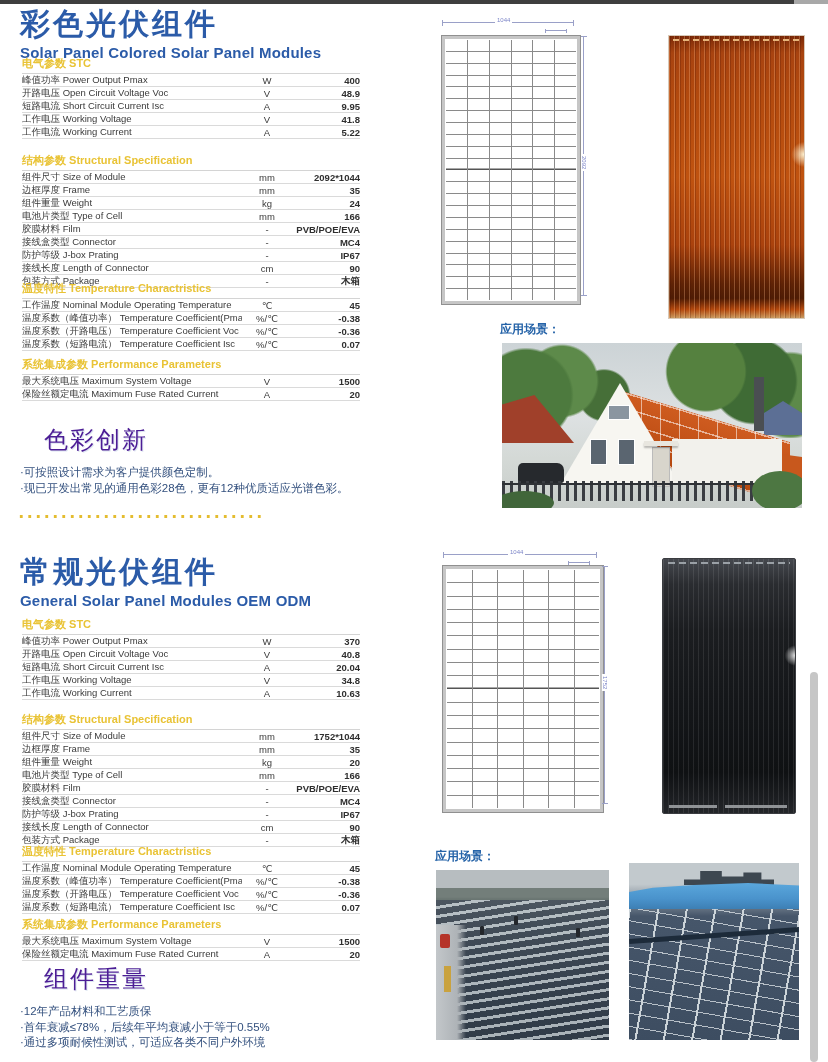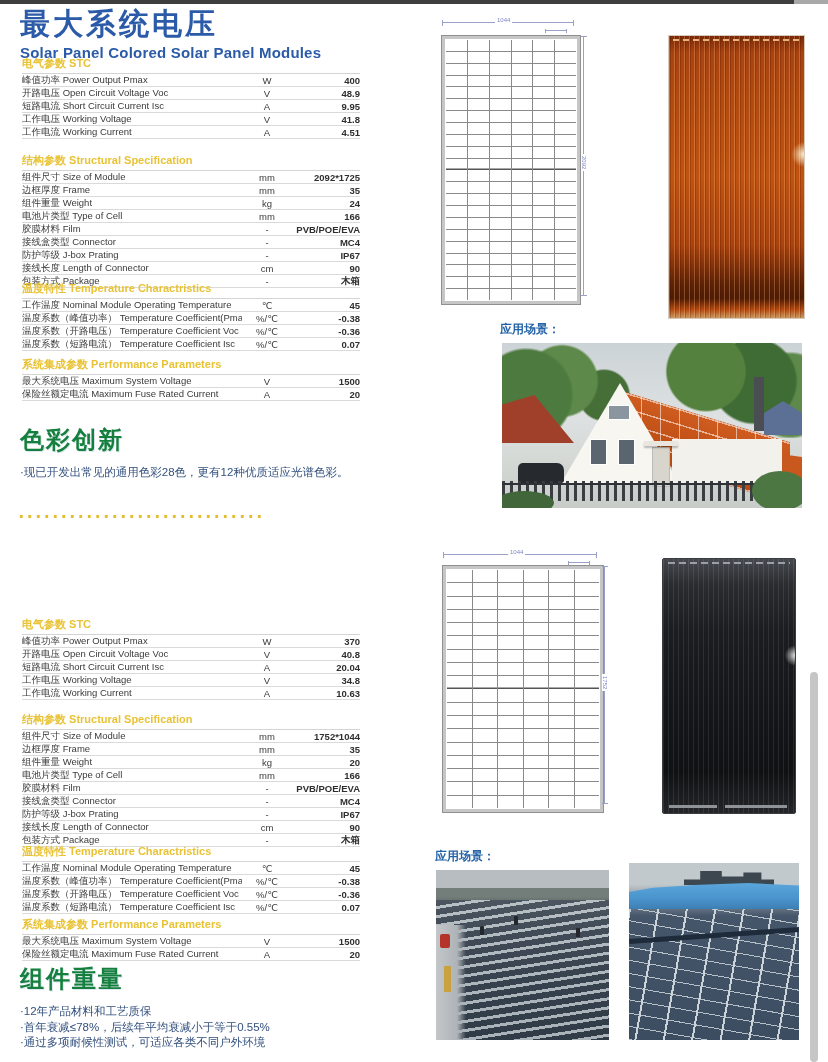--- a/index.html
+++ b/index.html
@@ -19,22 +19,22 @@
   .spec-table{position:absolute;left:22px;width:338px;}
   .spec-header{color:#e9c335;font-size:11px;font-weight:bold;padding-bottom:2px;border-bottom:1px solid #d4d4d4;}
   .t-row{display:flex;align-items:center;height:12px;border-bottom:1px solid #dadada;
          font-size:9.5px;color:#3a3a3a;}
   .t-label{flex:1;white-space:nowrap;overflow:hidden;}
   .t-unit{width:50px;text-align:center;}
   .t-value{width:68px;text-align:right;font-weight:bold;color:#2f2f2f;}
 
   
   .feature{position:absolute;left:20px;width:400px;}
-  .feature-title{color:#15803d;font-size:24px;font-weight:bold;letter-spacing:2px;
-                 text-shadow:1px 1px 0 #dfe7f2;}
+  .feature-title{color:#4c1d95;font-size:24px;font-weight:normal;letter-spacing:2px;
+                 text-shadow:1px 1px 0 #dfe7f2;margin-left:24px;}
   .bullets{margin-top:9px;}
   .bullet{font-size:11.5px;color:#33507e;line-height:15.5px;white-space:nowrap;}
   .dotted-sep{position:absolute;left:17px;top:514px;width:246px;height:5px;
               background-image:radial-gradient(circle,#e4bc2f 1.6px,rgba(0,0,0,0) 1.8px);
               background-size:8.5px 5px;background-repeat:repeat-x;}
 
   
   .drawing{position:absolute;}
   .panel-frame{position:absolute;background:#fff;border:3px solid #c6c6c6;outline:1px solid #909090;padding:1px;}
   .cells{width:100%;height:100%;display:grid;background:#8a8a8a;gap:1px;}
@@ -145,21 +145,21 @@
   .scrollbar-thumb{position:absolute;left:810px;top:672px;width:8px;height:390px;background:#c6c6c6;border-radius:4px;}
 </style>
 </head>
 <body>
 
 <div id="page">
   <div class="top-bar"></div>
   <div class="top-bar-end"></div>
 
   <div class="sec-titles" style="top:8px">
-    <div class="title-zh">最大系统电压</div>
+    <div class="title-zh">彩色光伏组件</div>
     <div class="title-en">Solar Panel Colored Solar Panel Modules</div>
   </div>
 
   <div class="spec-table" style="top:56px">
     <div class="spec-header">电气参数 STC</div>
     <div>
         <div class="t-row">
           <span class="t-label">峰值功率 Power Output Pmax</span>
           <span class="t-unit">W</span>
           <span class="t-value">400</span>
@@ -175,31 +175,31 @@
           <span class="t-value">9.95</span>
         </div>
         <div class="t-row">
           <span class="t-label">工作电压 Working Voltage</span>
           <span class="t-unit">V</span>
           <span class="t-value">41.8</span>
         </div>
         <div class="t-row">
           <span class="t-label">工作电流 Working Current</span>
           <span class="t-unit">A</span>
-          <span class="t-value">4.51</span>
+          <span class="t-value">5.22</span>
         </div>
       </div>
   </div>
   <div class="spec-table" style="top:153px">
     <div class="spec-header">结构参数 Structural Specification</div>
     <div>
         <div class="t-row">
           <span class="t-label">组件尺寸 Size of Module</span>
           <span class="t-unit">mm</span>
-          <span class="t-value">2092*1725</span>
+          <span class="t-value">2092*1044</span>
         </div>
         <div class="t-row">
           <span class="t-label">边框厚度 Frame</span>
           <span class="t-unit">mm</span>
           <span class="t-value">35</span>
         </div>
         <div class="t-row">
           <span class="t-label">组件重量 Weight</span>
           <span class="t-unit">kg</span>
           <span class="t-value">24</span>
@@ -444,25 +444,30 @@
     <div class="car"></div>
     <div class="fence"></div>
     <div class="fence-rail"></div>
     <div class="bush-l"></div>
     <div class="bush-r"></div>
   </div>
 
   <div class="feature" style="top:424px">
     <div class="feature-title">色彩创新</div>
     <div class="bullets">
+        <div class="bullet">·可按照设计需求为客户提供颜色定制。</div>
         <div class="bullet">·现已开发出常见的通用色彩28色，更有12种优质适应光谱色彩。</div>
       </div>
   </div>
   <div class="dotted-sep"></div>
 
+  <div class="sec-titles" style="top:556px">
+    <div class="title-zh">常规光伏组件</div>
+    <div class="title-en">General Solar Panel Modules OEM ODM</div>
+  </div>
 
   <div class="spec-table" style="top:617px">
     <div class="spec-header">电气参数 STC</div>
     <div>
         <div class="t-row">
           <span class="t-label">峰值功率 Power Output Pmax</span>
           <span class="t-unit">W</span>
           <span class="t-value">370</span>
         </div>
         <div class="t-row">

